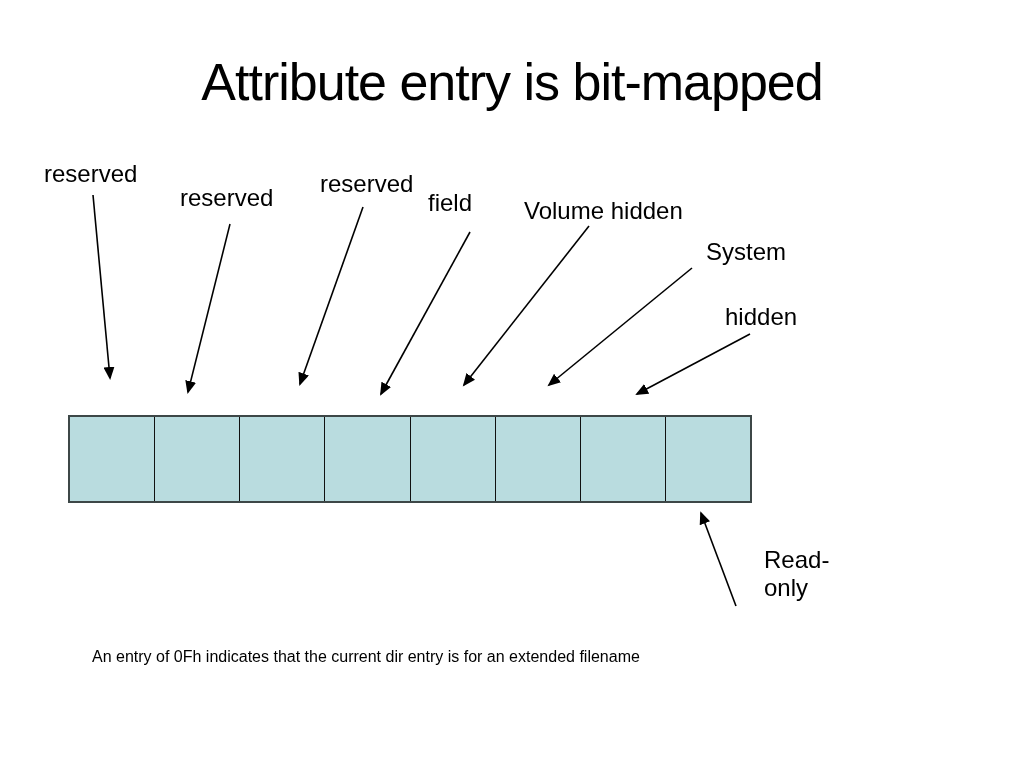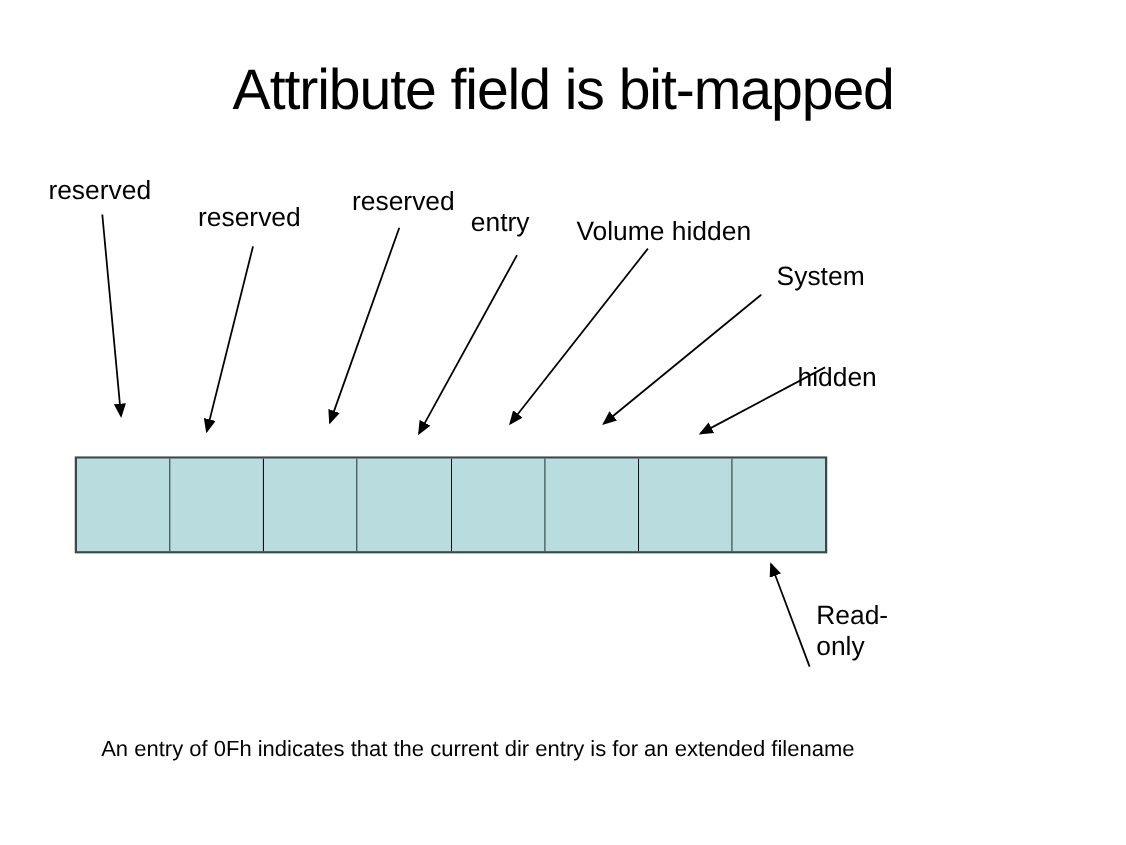--- a/index.html
+++ b/index.html
@@ -58,32 +58,32 @@
   }
   .bit-cell{
     flex:1 1 0;
     background:var(--cell-fill);
     border-right:1px solid var(--cell-border);
   }
   .bit-cell:last-child{border-right:none;}
   .footnote{
     position:absolute;
     left:92px;
-    top:670px;
-    font-size:20px;
+    top:648px;
+    font-size:16px;
     color:var(--text);
     white-space:nowrap;
   }
 </style>
 </head>
 <body>
 
 <div class="slide">
 
-  <h1 class="title">Attribute field is bit-mapped</h1>
+  <h1 class="title">Attribute entry is bit-mapped</h1>
 
   <svg class="arrow-layer" id="arrow-layer" viewBox="0 0 1024 768" xmlns="http://www.w3.org/2000/svg">
     <defs>
       <marker id="arrowhead" markerUnits="userSpaceOnUse" markerWidth="14" markerHeight="11" refX="11" refY="5.5" orient="auto">
         <path d="M0,0 L13,5.5 L0,11 z" fill="#000000"></path>
       </marker>
     </defs>
   <line x1="93" y1="195" x2="110" y2="378" stroke="#000000" stroke-width="1.6" marker-end="url(#arrowhead)"></line>
       <line x1="230" y1="224" x2="188" y2="392" stroke="#000000" stroke-width="1.6" marker-end="url(#arrowhead)"></line>
       <line x1="363" y1="207" x2="300" y2="384" stroke="#000000" stroke-width="1.6" marker-end="url(#arrowhead)"></line>
@@ -91,25 +91,25 @@
       <line x1="589" y1="226" x2="464" y2="385" stroke="#000000" stroke-width="1.6" marker-end="url(#arrowhead)"></line>
       <line x1="692" y1="268" x2="549" y2="385" stroke="#000000" stroke-width="1.6" marker-end="url(#arrowhead)"></line>
       <line x1="750" y1="334" x2="637" y2="394" stroke="#000000" stroke-width="1.6" marker-end="url(#arrowhead)"></line>
       <line x1="736" y1="606" x2="701" y2="513" stroke="#000000" stroke-width="1.6" marker-end="url(#arrowhead)"></line>
     </svg>
 
   <div id="labels">
       <div class="bit-label" style="left: 44px; top: 160px;">reserved</div>
       <div class="bit-label" style="left: 180px; top: 184px;">reserved</div>
       <div class="bit-label" style="left: 320px; top: 170px;">reserved</div>
-      <div class="bit-label" style="left: 428px; top: 189px;">entry</div>
+      <div class="bit-label" style="left: 428px; top: 189px;">field</div>
       <div class="bit-label" style="left: 524px; top: 197px;">Volume hidden</div>
       <div class="bit-label" style="left: 706px; top: 238px;">System</div>
-      <div class="bit-label" style="left: 725px; top: 303px; margin-top: 27px;">hidden</div>
-      <div class="bit-label" style="left: 742px; top: 546px;">Read-
+      <div class="bit-label" style="left: 725px; top: 303px;">hidden</div>
+      <div class="bit-label" style="left: 764px; top: 546px;">Read-
 only</div>
     </div>
 
   <div class="bitrow" id="bitrow" style="left: 68px; top: 415px; width: 684px; height: 88px;">
       <div class="bit-cell"></div>
       <div class="bit-cell"></div>
       <div class="bit-cell"></div>
       <div class="bit-cell"></div>
       <div class="bit-cell"></div>
       <div class="bit-cell"></div>

